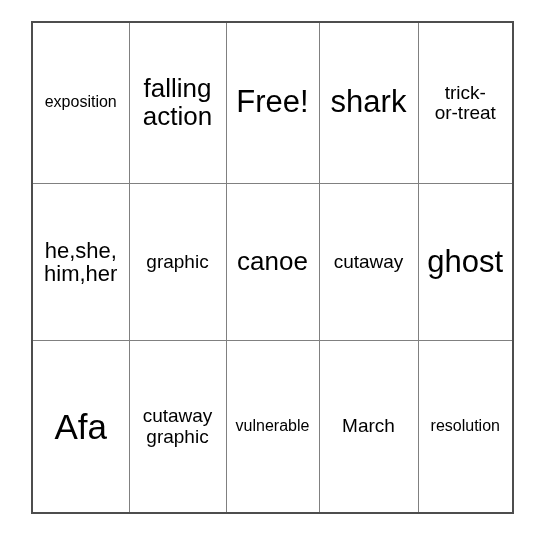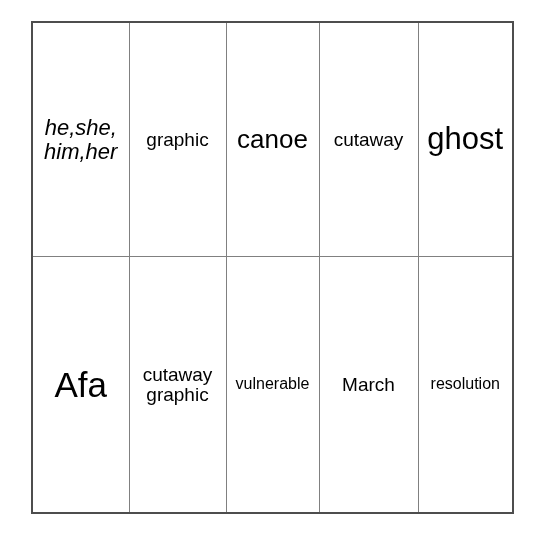--- a/index.html
+++ b/index.html
@@ -57,21 +57,21 @@
   tr.r3 td { height: 94px; }
   tr.r4 td { height: 103px; text-align: center; }
   .fs-sm  { font-size: 16px; }
   .fs-md  { font-size: 19px; }
   .fs-lg  { font-size: 22px; }
   .fs-xl  { font-size: 26px; }
   .fs-xxl { font-size: 31px; }
   .fs-xxxl{ font-size: 35px; }
 
   
-  .va-top    { vertical-align: top; font-style: italic; }
+  .va-top    { vertical-align: top; }
   .va-mid    { vertical-align: middle; }
   .va-bottom { vertical-align: bottom; }
   .ha-right  { text-align: right; }
   .ha-center { text-align: center; }
 
   .cell-text {
     display: block;
     white-space: pre-line;
   }
   .pad-t6 { padding-top: 6px; }
@@ -83,20 +83,39 @@
 <div id="card-wrap">
   <table class="bingo-card">
     <colgroup>
       <col class="c0">
         <col class="c1">
         <col class="c2">
         <col class="c3">
         <col class="c4">
     </colgroup>
     <tbody id="bingo-body">
+        <tr class="r2">
+          <td class="fs-sm va-mid ha-center">
+            <span class="cell-text">exposition</span>
+          </td>
+          <td class="fs-xl va-mid ha-center">
+            <span class="cell-text">falling
+action</span>
+          </td>
+          <td class="fs-xxl va-mid ha-center">
+            <span class="cell-text">Free!</span>
+          </td>
+          <td class="fs-xxl va-mid ha-center">
+            <span class="cell-text">shark</span>
+          </td>
+          <td class="fs-md va-mid ha-center">
+            <span class="cell-text">trick-
+or-treat</span>
+          </td>
+        </tr>
         <tr class="r3">
           <td class="fs-lg va-top ha-center pad-t6">
             <span class="cell-text">he,she,
 him,her</span>
           </td>
           <td class="fs-md va-mid ha-center">
             <span class="cell-text">graphic</span>
           </td>
           <td class="fs-xl va-mid ha-center">
             <span class="cell-text">canoe</span>

